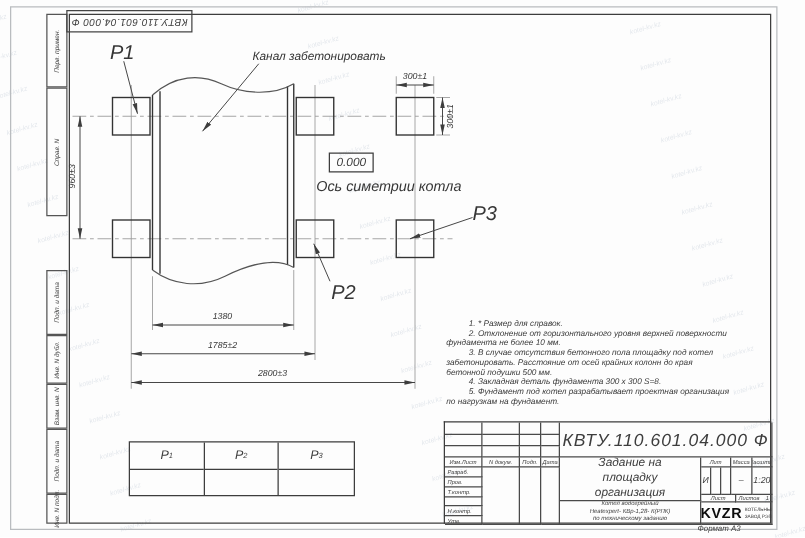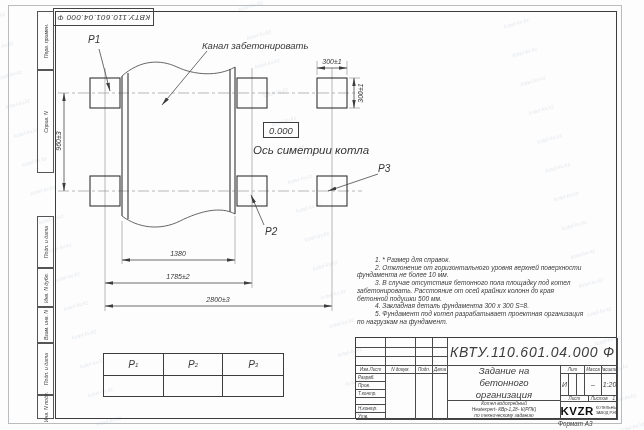--- a/index.html
+++ b/index.html
@@ -31,21 +31,21 @@
 
   svg.draw { position:absolute; left:0; top:0; }
   .main   { stroke:#333; stroke-width:1.1; fill:none; }
   .wave   { stroke:#555; stroke-width:0.9; fill:none; }
   .thin   { stroke:#9a9a9a; stroke-width:0.7; }
   .center { stroke:#9a9a9a; stroke-width:0.7; stroke-dasharray:11 3 3 3; }
   .dim    { stroke:#474747; stroke-width:0.8; fill:none; }
   .pad    { stroke:#333; stroke-width:1.1; fill:none; }
 
   .lbl { position:absolute; font-style:italic; color:#363636; white-space:nowrap; }
-  .p-label { font-size:10px; }
+  .p-label { font-size:16px; }
   .dim-text { font-size:7px; text-align:center; }
   .vdim { display:flex; align-items:center; justify-content:center; }
   .elev-box { position:absolute; left:263px; top:122px; width:36px; height:16px;
               border:0.9px solid #3d3d3d; display:flex; align-items:center; justify-content:center;
               font-size:9.5px; font-style:italic; }
 
   
   .notes { position:absolute; left:357px; top:256px; width:228px; font-size:6.6px;
            font-style:italic; line-height:1.17; color:#3a3a3a; }
   .notes p { text-indent:18px; }
@@ -247,21 +247,21 @@
     <div class="cell small left-lbl" style="left:0;top:75px;width:30px;height:7px;">Утв.</div>
 
     <div class="cell" style="left:30px;top:36px;width:30px;height:46px;"></div>
     <div class="cell" style="left:60px;top:36px;width:17px;height:46px;"></div>
     <div class="cell" style="left:77px;top:36px;width:15px;height:46px;"></div>
 
     <div class="cell docnum" style="left:92px;top:0;width:170px;height:28px;">КВТУ.110.601.04.000 Ф</div>
 
     <div class="cell title-cell" style="left:92px;top:28px;width:113px;height:35px;">
       <div>Задание на</div>
-      <div>бетонного</div>
+      <div>площадку</div>
       <div>организация</div>
     </div>
 
     <div class="cell subtitle-cell" style="left:92px;top:63px;width:113px;height:19px;">
       <div>Котел водогрейный</div>
       <div>Heatexpert- КВр-1,28- К(РПК)</div>
       <div>по техническому заданию</div>
     </div>
 
     <div class="cell small" style="left:205px;top:28px;width:24px;height:8px;">Лит</div>

